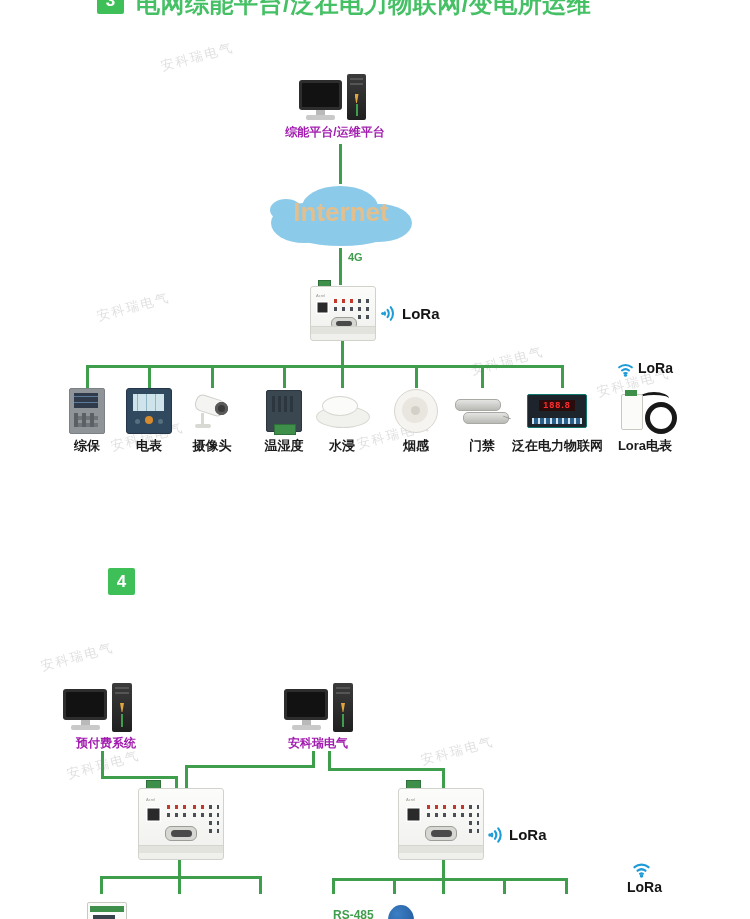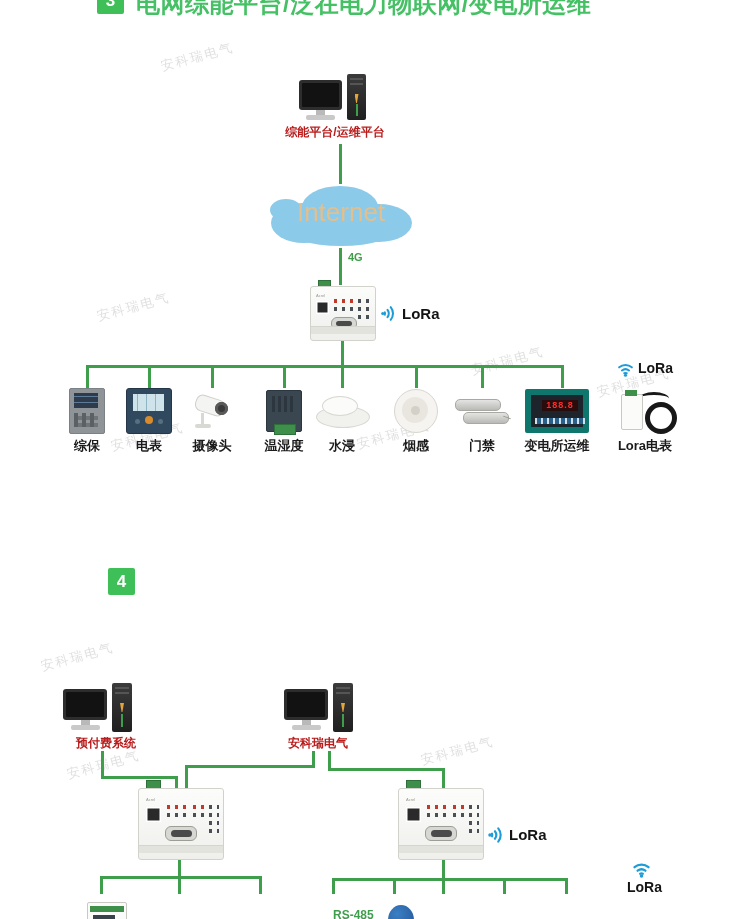--- a/index.html
+++ b/index.html
@@ -23,23 +23,23 @@
   .pc{position:absolute;}
   .pc-mon{position:absolute;background:#2d2d2d;border-radius:3px;padding:3px;box-sizing:border-box;}
   .pc-scr{width:100%;height:100%;background:#121212;border-radius:1px;}
   .pc-neck{position:absolute;background:#b9b9b9;}
   .pc-base{position:absolute;background:#c9c9c9;border-radius:2px;}
   .pc-tw{position:absolute;background:linear-gradient(#3b3b3b,#1f1f1f);border-radius:2px;overflow:hidden;}
   .pc-tw .bar{position:absolute;left:3px;right:3px;height:2px;background:#555;}
   .pc-tw .ymark{position:absolute;left:50%;margin-left:-2px;width:4px;height:9px;background:#e0a53f;
     clip-path:polygon(0 0,100% 0,60% 100%,40% 100%);}
   .pc-tw .slot{position:absolute;left:50%;margin-left:-1px;width:2px;background:#3f9e4b;}
-  .pc-label{position:absolute;font-size:12px;font-weight:bold;text-align:center;color:#b91c1c;}
-  
-  .cloud{position:absolute;}
+  .pc-label{position:absolute;font-size:12px;font-weight:bold;text-align:center;color:#a21caf;}
+  
+  .cloud{position:absolute;font-weight:bold;}
   .cloud-text{position:absolute;width:100%;text-align:center;color:#e2bf8d;font-size:26px;}
   
   .gw{position:absolute;background:linear-gradient(#fcfcfb,#efefec);border:1px solid #d2d2cc;
     border-radius:3px;box-sizing:border-box;}
   .gw:after{content:"";position:absolute;left:0;right:0;bottom:6px;height:7px;background:#e3e3de;border-top:1px solid #d5d5cf;}
   .gw-term{position:absolute;background:#3e8f4a;border:1px solid #2f6f3a;}
   .gw-qr{position:absolute;background:#2a2a2a;box-shadow:inset 0 0 0 1.5px #fff,inset 0 0 0 3px #2a2a2a;}
   .gw-db9{position:absolute;background:#d7d7d3;border:1px solid #9d9d98;border-radius:6px;}
   .gw-db9 i{position:absolute;left:15%;right:15%;top:25%;bottom:25%;background:#4a4a4a;border-radius:4px;display:block;}
   .ledr,.ledd{position:absolute;height:4px;}
@@ -80,21 +80,21 @@
   .d-water .bot{position:absolute;left:0;top:12px;width:52px;height:20px;background:#f1f1ee;border:1px solid #d8d8d2;border-radius:50%;}
   .d-smoke{width:42px;height:42px;background:#f6f4f0;border:1px solid #d9d6cf;border-radius:50%;position:relative;}
   .d-smoke:before{content:"";position:absolute;left:7px;top:7px;width:26px;height:26px;background:#e9e6df;border-radius:50%;}
   .d-smoke:after{content:"";position:absolute;left:16px;top:16px;width:9px;height:9px;background:#d3d0c8;border-radius:50%;}
   .d-door{position:relative;width:54px;height:40px;}
   .d-door .b1,.d-door .b2{position:absolute;width:44px;height:10px;border-radius:5px;
     background:linear-gradient(#e4e4e2,#b9b9b6);border:1px solid #a8a8a4;}
   .d-door .b1{left:0;top:8px;}
   .d-door .b2{left:8px;top:21px;}
   .d-door .wire{position:absolute;left:48px;top:26px;width:8px;height:1px;background:#9a9a96;transform:rotate(20deg);}
-  .d-temp{width:58px;height:32px;background:#1d242b;border-radius:2px;position:relative;border:6px solid #0f766e;}
+  .d-temp{width:58px;height:32px;background:#1d242b;border-radius:2px;position:relative;border:1px solid #0f766e;}
   .d-temp .disp{position:absolute;left:11px;top:5px;width:36px;height:11px;background:#2a0c0c;color:#ff2d2d;
     font-size:9px;font-weight:bold;text-align:center;line-height:11px;letter-spacing:1px;}
   .d-temp .strip{position:absolute;left:4px;bottom:3px;width:50px;height:6px;background:#2a5f8a;
     background-image:repeating-linear-gradient(90deg,#cfe0ee 0 2px,transparent 2px 6px);}
   .d-loram{position:relative;width:56px;height:46px;}
   .d-loram .mod{position:absolute;left:4px;top:6px;width:20px;height:34px;background:#fbfbfa;border:1px solid #c9c9c4;border-radius:2px;}
   .d-loram .mterm{position:absolute;left:8px;top:2px;width:12px;height:6px;background:#3e8f4a;}
   .d-loram .ring{position:absolute;left:28px;top:14px;width:22px;height:22px;border:5px solid #181818;border-radius:50%;}
   .d-loram .cable{position:absolute;left:22px;top:4px;width:30px;height:10px;border-top:3px solid #181818;border-radius:50%;}
   
@@ -257,21 +257,21 @@
       </div>
     </div>
 
   <div class="dlabel" style="left:42px">综保</div>
   <div class="dlabel" style="left:104px">电表</div>
   <div class="dlabel" style="left:167px">摄像头</div>
   <div class="dlabel" style="left:239px">温湿度</div>
   <div class="dlabel" style="left:297px">水浸</div>
   <div class="dlabel" style="left:371px">烟感</div>
   <div class="dlabel" style="left:437px">门禁</div>
-  <div class="dlabel" style="left:512px">变电所运维</div>
+  <div class="dlabel" style="left:512px">泛在电力物联网</div>
   <div class="dlabel" style="left:600px">Lora电表</div>
 
   <div class="badge" style="left:108px;top:568px">4</div>
 
   <div class="pc">
     <div class="pc-mon" style="left:63px;top:689px;width:44px;height:31px">
         <div class="pc-scr"></div>
       </div>
     <div class="pc-neck" style="left:81px;top:720px;width:9px;height:5px"></div>
     <div class="pc-base" style="left:71px;top:725px;width:29px;height:5px"></div>

